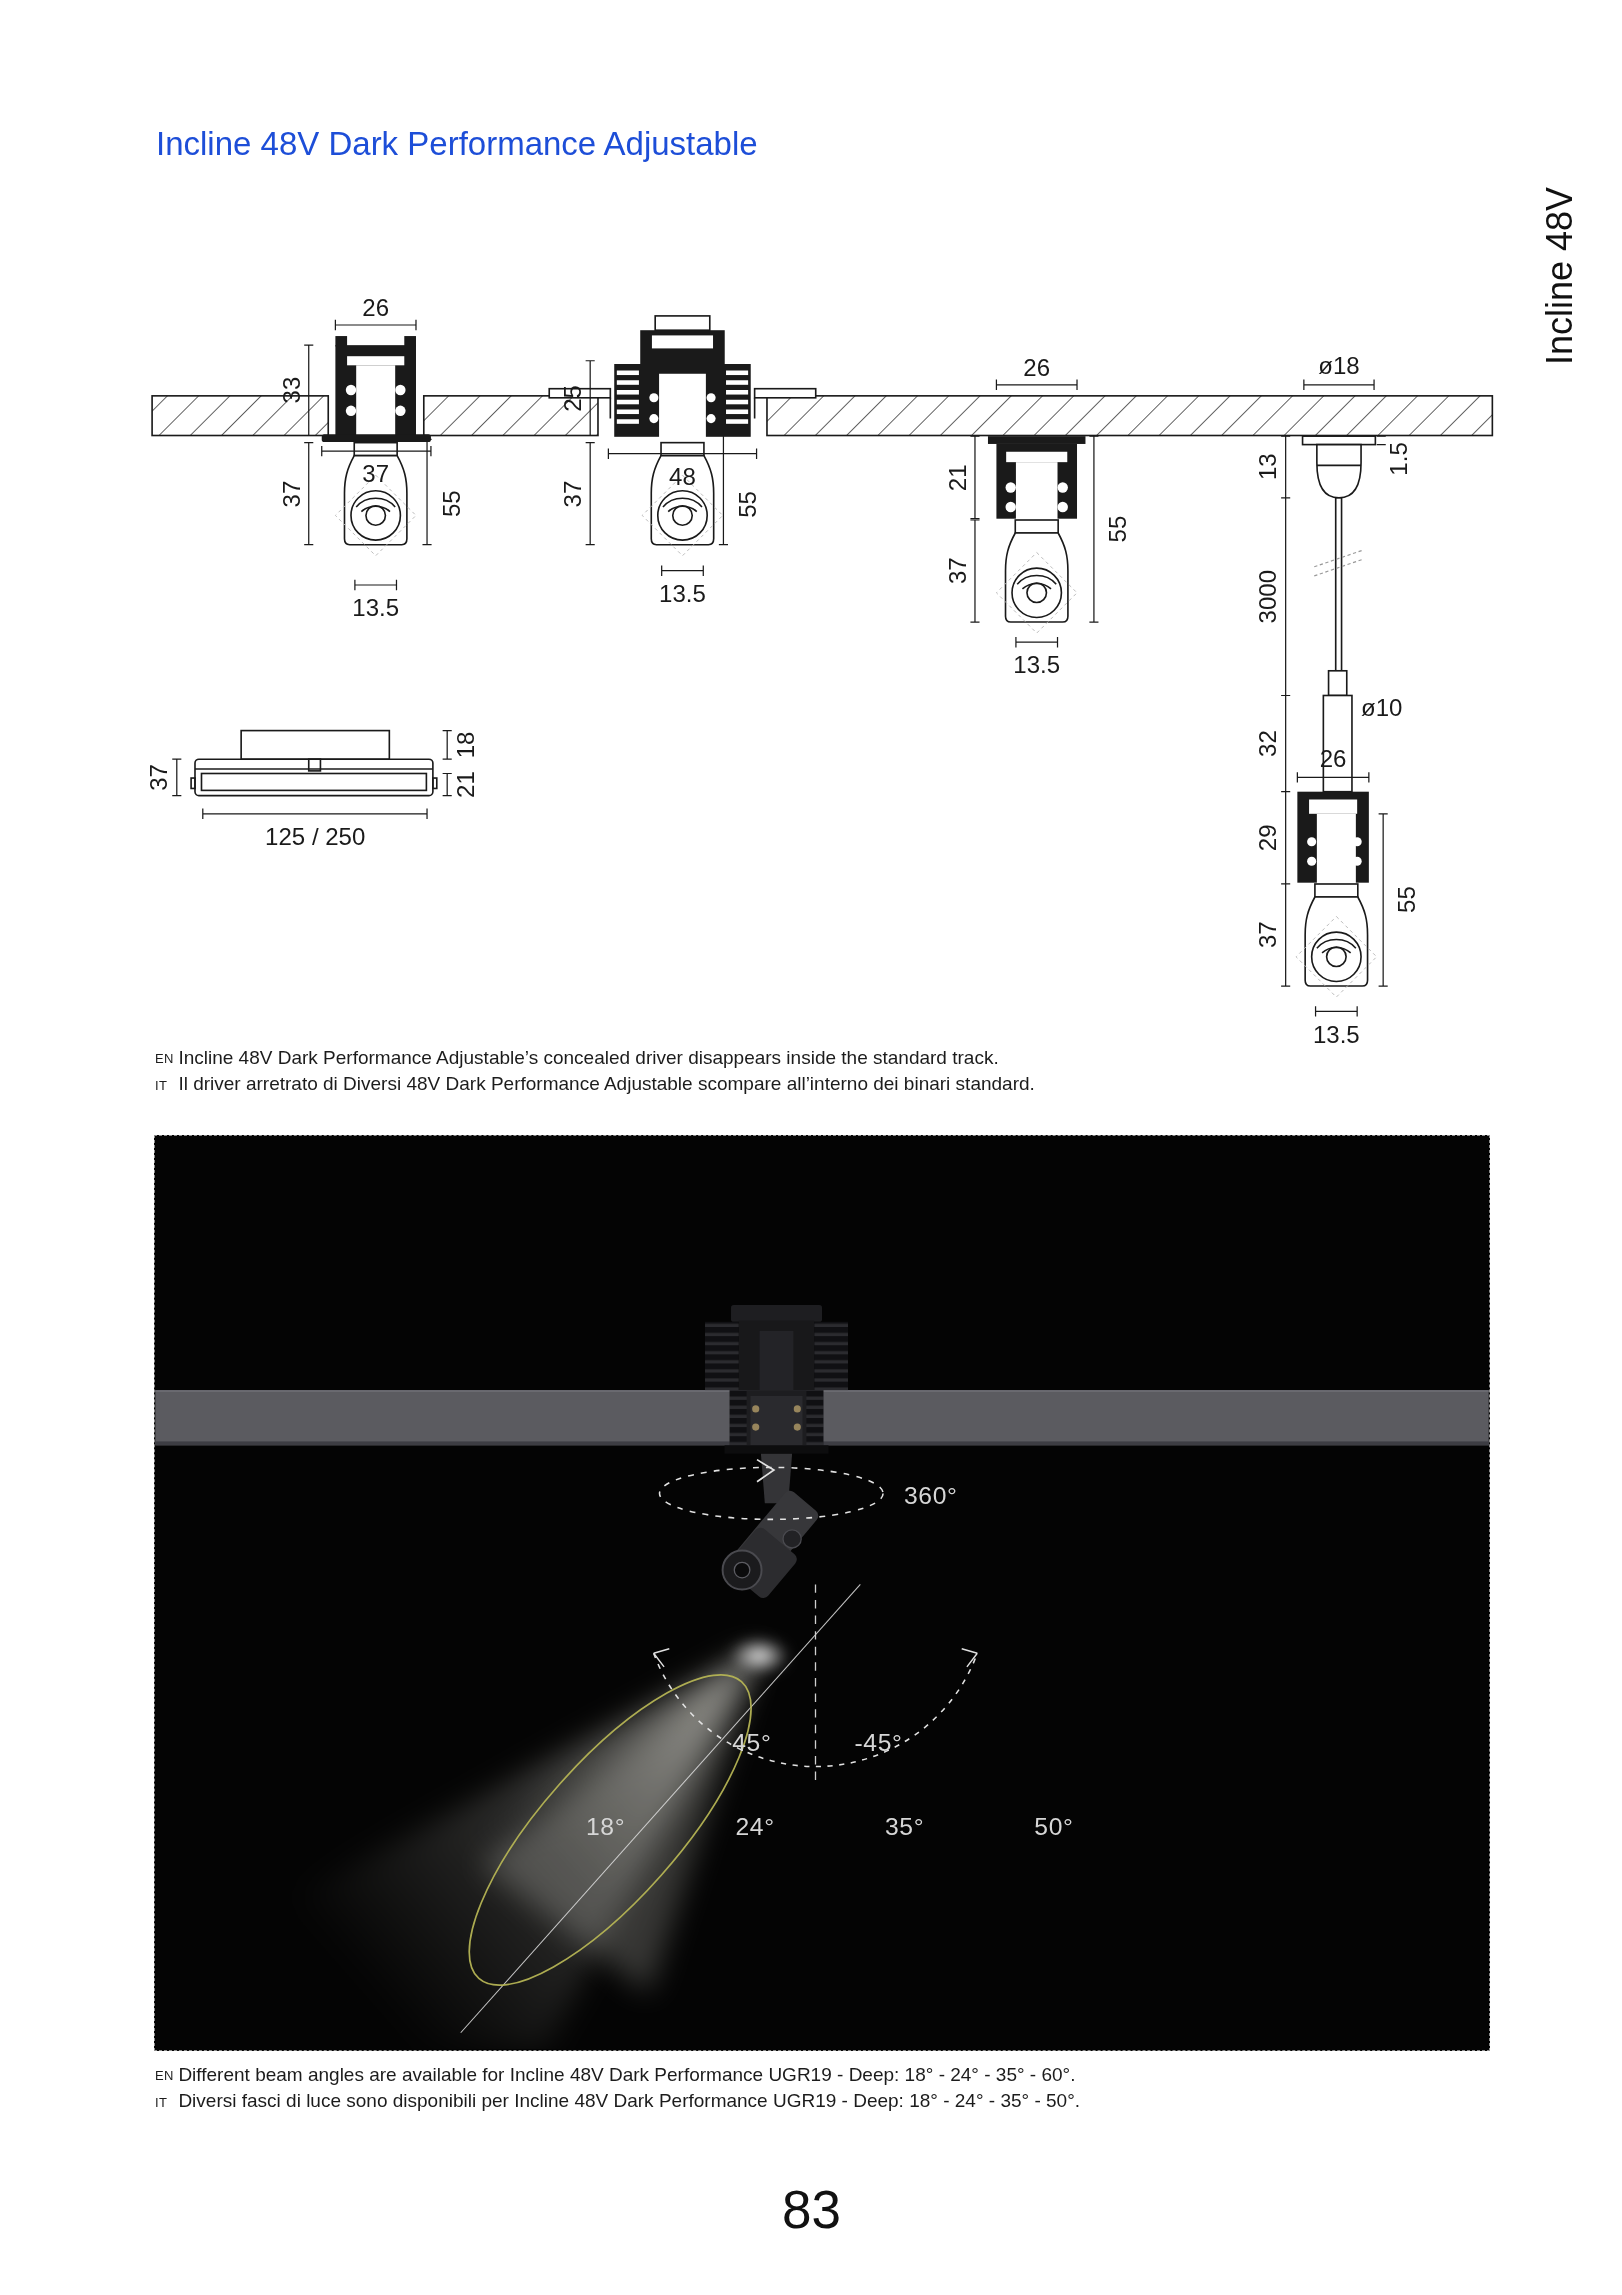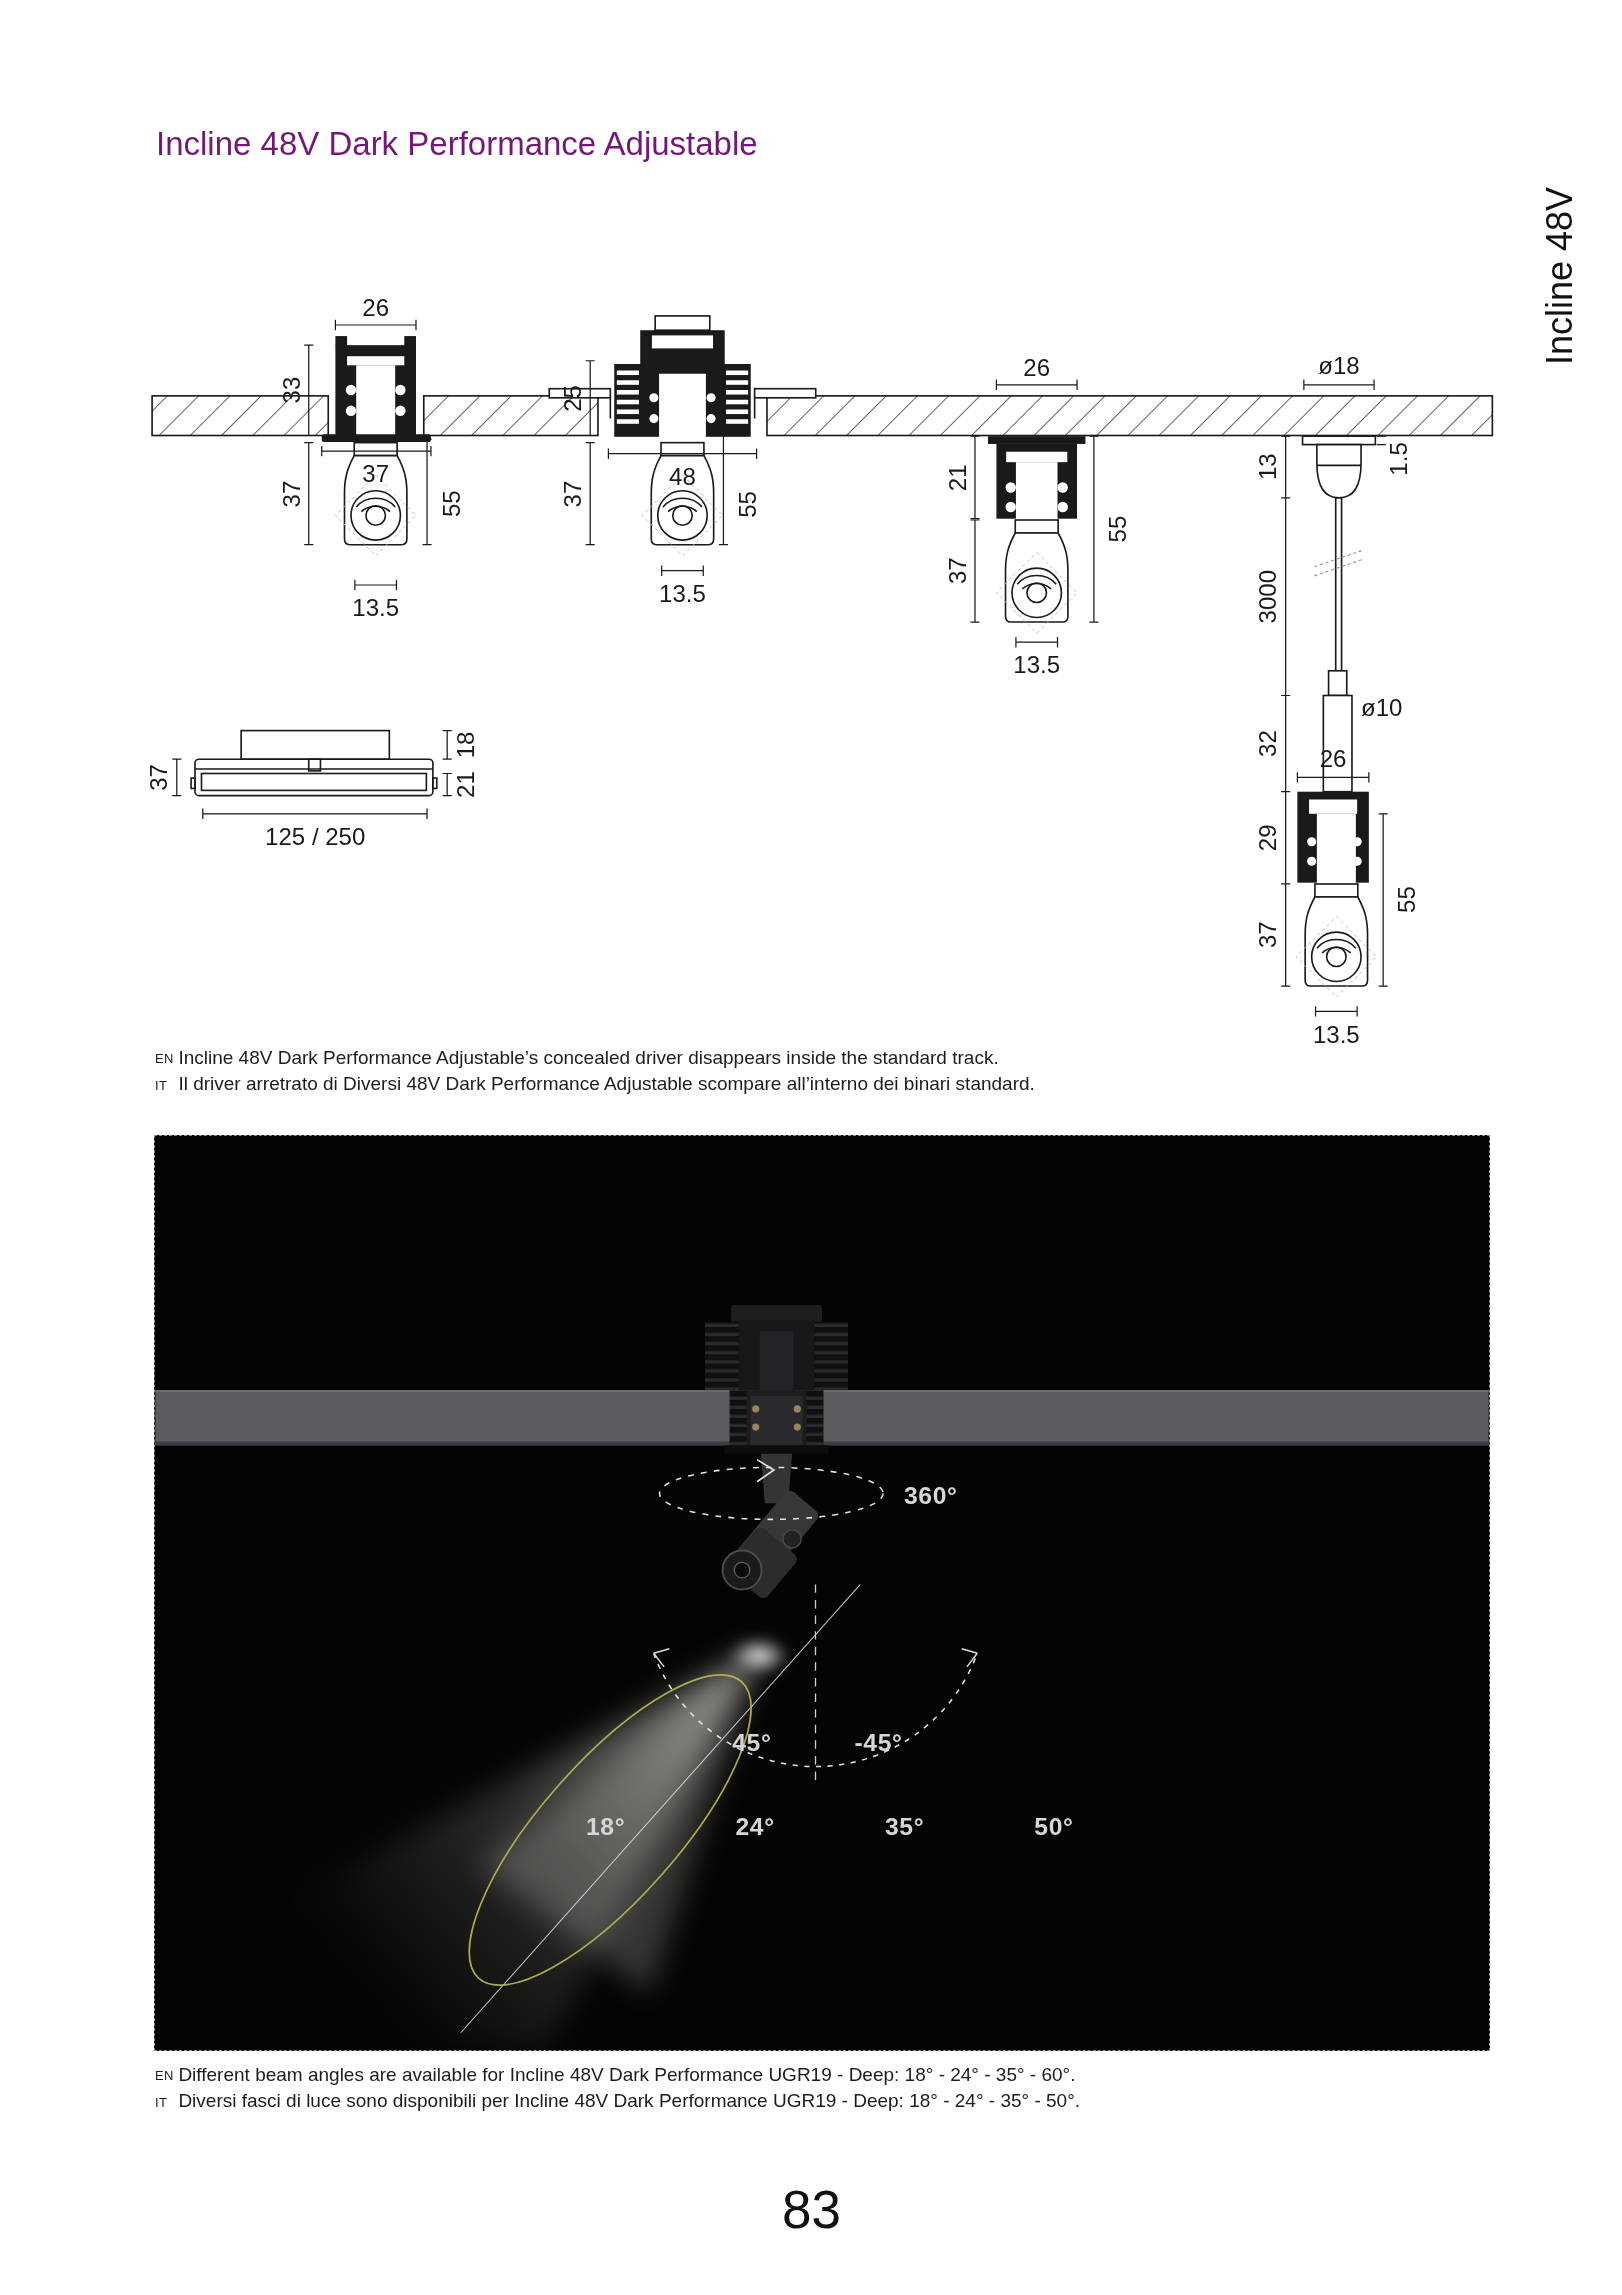--- a/index.html
+++ b/index.html
@@ -1,32 +1,32 @@
 <!DOCTYPE html>
 <html style="font-size:10.4px"><head>
 <meta charset="utf-8">
 <style>
   html,body{margin:0;padding:0;background:#e8e8e8;}
   .page{
     position:relative;width:1623px;height:2295px;background:#ffffff;
     font-family:"Liberation Sans",sans-serif;color:#1a1a1a;overflow:hidden;
   }
   .page-title{
-    position:absolute;left:156px;top:125px;font-size:33px;letter-spacing:0px;color:#701a75;
+    position:absolute;left:156px;top:125px;font-size:33px;letter-spacing:0px;color:#1d4ed8;
   }
   .side-label{
     position:absolute;left:1539px;top:365px;transform-origin:0 0;transform:rotate(-90deg);
     font-size:36px;color:#111;white-space:nowrap;
   }
   .caption{position:absolute;left:155px;font-size:19px;line-height:25px;color:#1c1c1c;}
   .caption .row{display:flex;align-items:flex-start;}
   .caption .tag{font-size:13px;margin-top:1.3px;width:23.4px;flex:0 0 23.4px;letter-spacing:0.3px;}
   .photo{
     position:absolute;left:154px;top:1135px;width:1336px;height:916px;
-    box-sizing:border-box;border:1.3px dashed #8f8f8f;background:#040404;font-weight:bold;
+    box-sizing:border-box;border:1.3px dashed #8f8f8f;background:#040404;
   }
   .page-number{
     position:absolute;left:0;top:2179px;width:1623px;text-align:center;font-size:53px;color:#111;
   }
   svg text{font-family:"Liberation Sans",sans-serif;font-size:37px;fill:#1a1a1a;}
   .mid{text-anchor:middle;}
   .ln{stroke:#1a1a1a;stroke-width:2.5;fill:none;}
   .ol{stroke:#1a1a1a;stroke-width:2.5;fill:#ffffff;}
   .blk{fill:#1a1a1a;}
   .dim{stroke:#1a1a1a;stroke-width:1.9;fill:none;}

